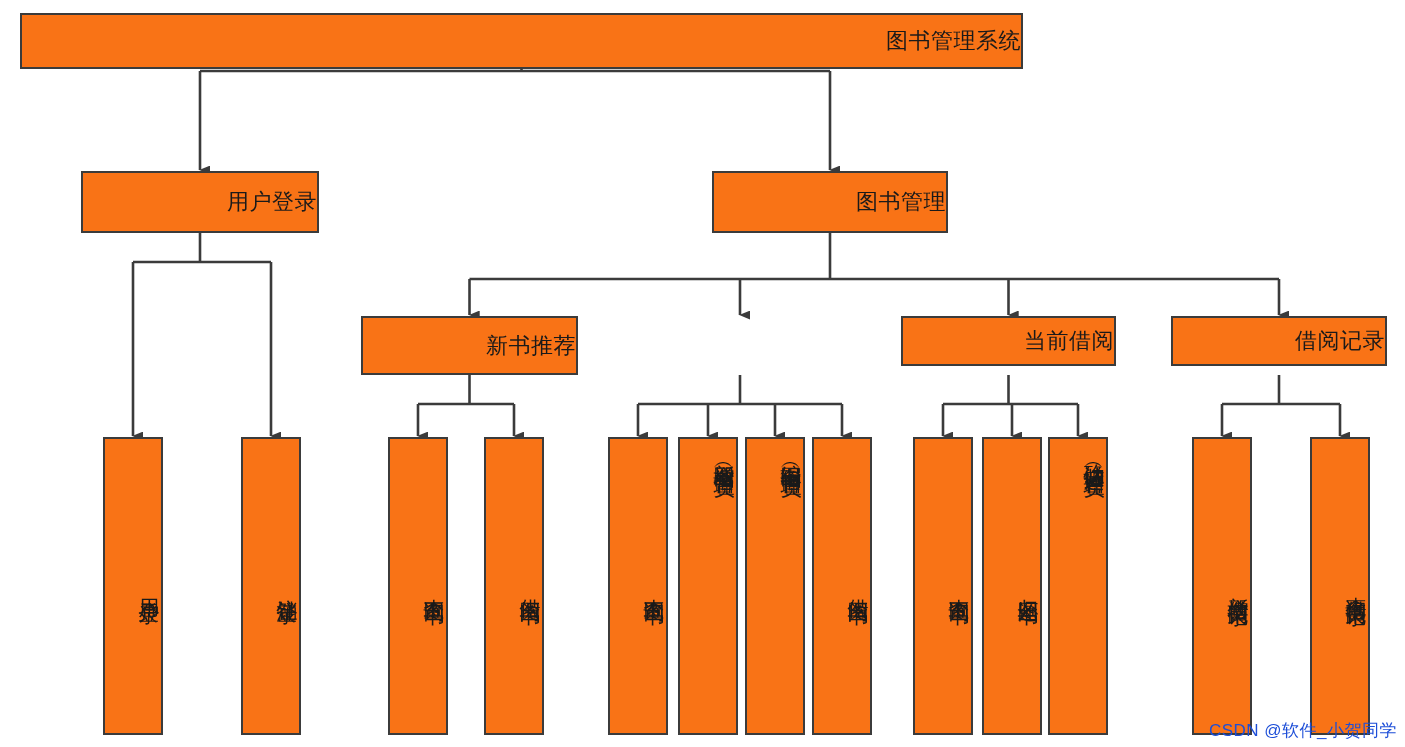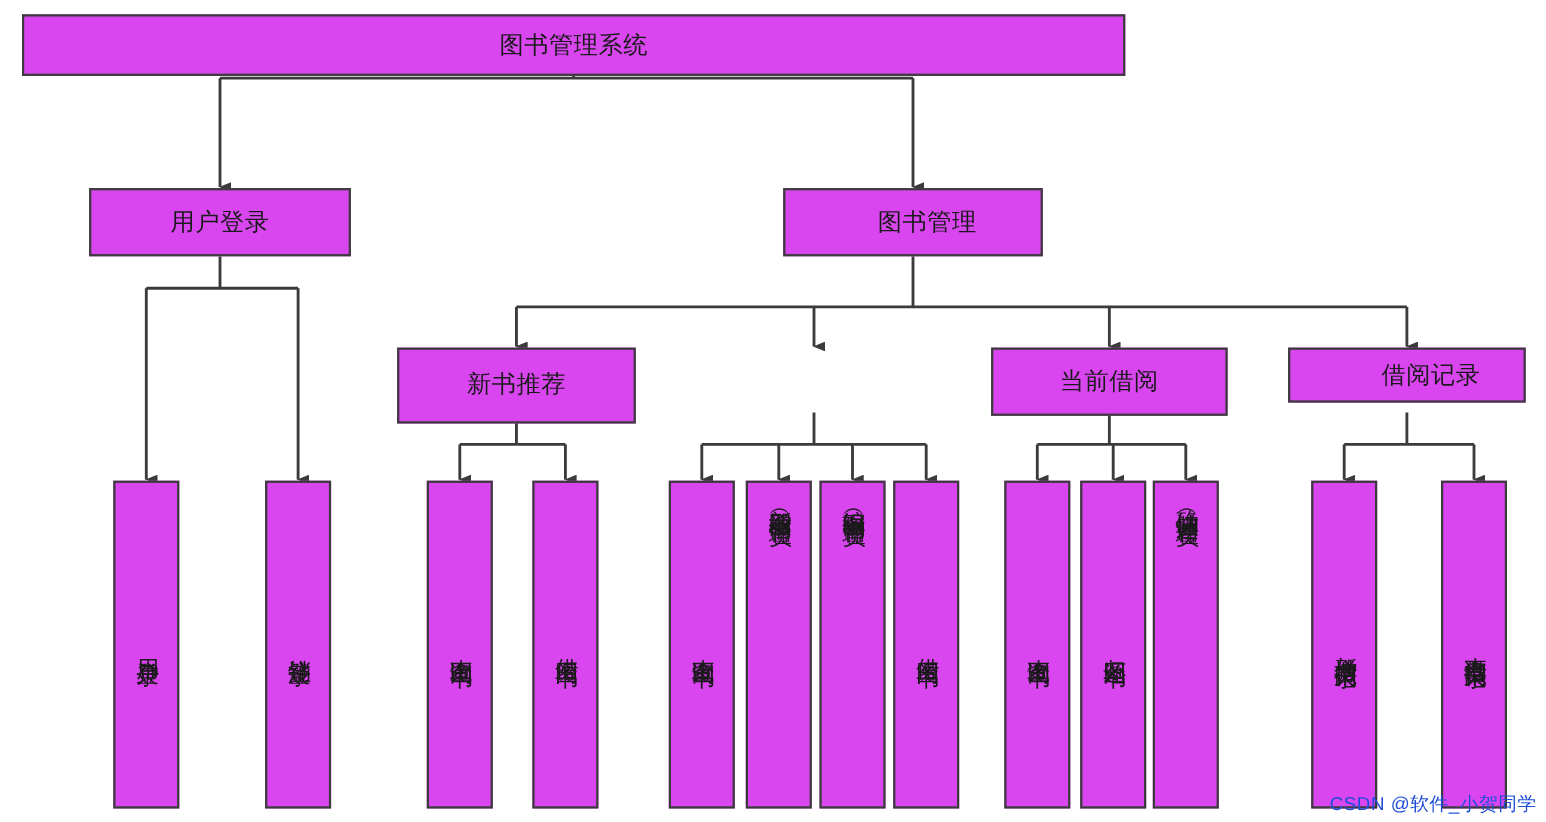--- a/index.html
+++ b/index.html
@@ -19,24 +19,24 @@
     position: absolute;
     left: 0;
     top: 0;
     width: 1405px;
     height: 747px;
   }
   .node {
     position: absolute;
     box-sizing: border-box;
     border: 2px solid #3b3b3b;
-    background: #d946ef;
+    background: #f97316;
     display: flex;
     align-items: center;
-    justify-content: center;
+    justify-content: flex-end;
     color: #1a1a1a;
   }
   .node .label {
     text-align: center;
     line-height: 1.18;
     letter-spacing: 0.5px;
   }
   .node.horizontal .label {
     font-size: 22px;
   }
@@ -118,26 +118,26 @@
   </div>
 
   <div class="node horizontal" style="left: 81px; top: 171px; width: 238px; height: 62px;">
     <span class="label">用户登录</span>
   </div>
 
   <div class="node horizontal" style="left: 712px; top: 171px; width: 236px; height: 62px; padding-left: 26px;">
     <span class="label">图书管理</span>
   </div>
 
-  <div class="node horizontal" style="left: 361px; top: 316px; width: 217px; height: 69px; font-family: Liberation Mono, monospace;">
+  <div class="node horizontal" style="left: 361px; top: 316px; width: 217px; height: 59px;">
     <span class="label">新书推荐</span>
   </div>
 
 
-  <div class="node horizontal" style="left: 901px; top: 316px; width: 215px; height: 62px;">
+  <div class="node horizontal" style="left: 901px; top: 316px; width: 215px; height: 50px;">
     <span class="label">当前借阅</span>
   </div>
 
   <div class="node horizontal" style="left: 1171px; top: 316px; width: 216px; height: 50px; padding-left: 44px;">
     <span class="label">借阅记录</span>
   </div>
 
   <div class="node vertical centered" style="left: 103px; top: 437px; width: 60px; height: 298px;">
     <span class="label">用户登录</span>
   </div>

